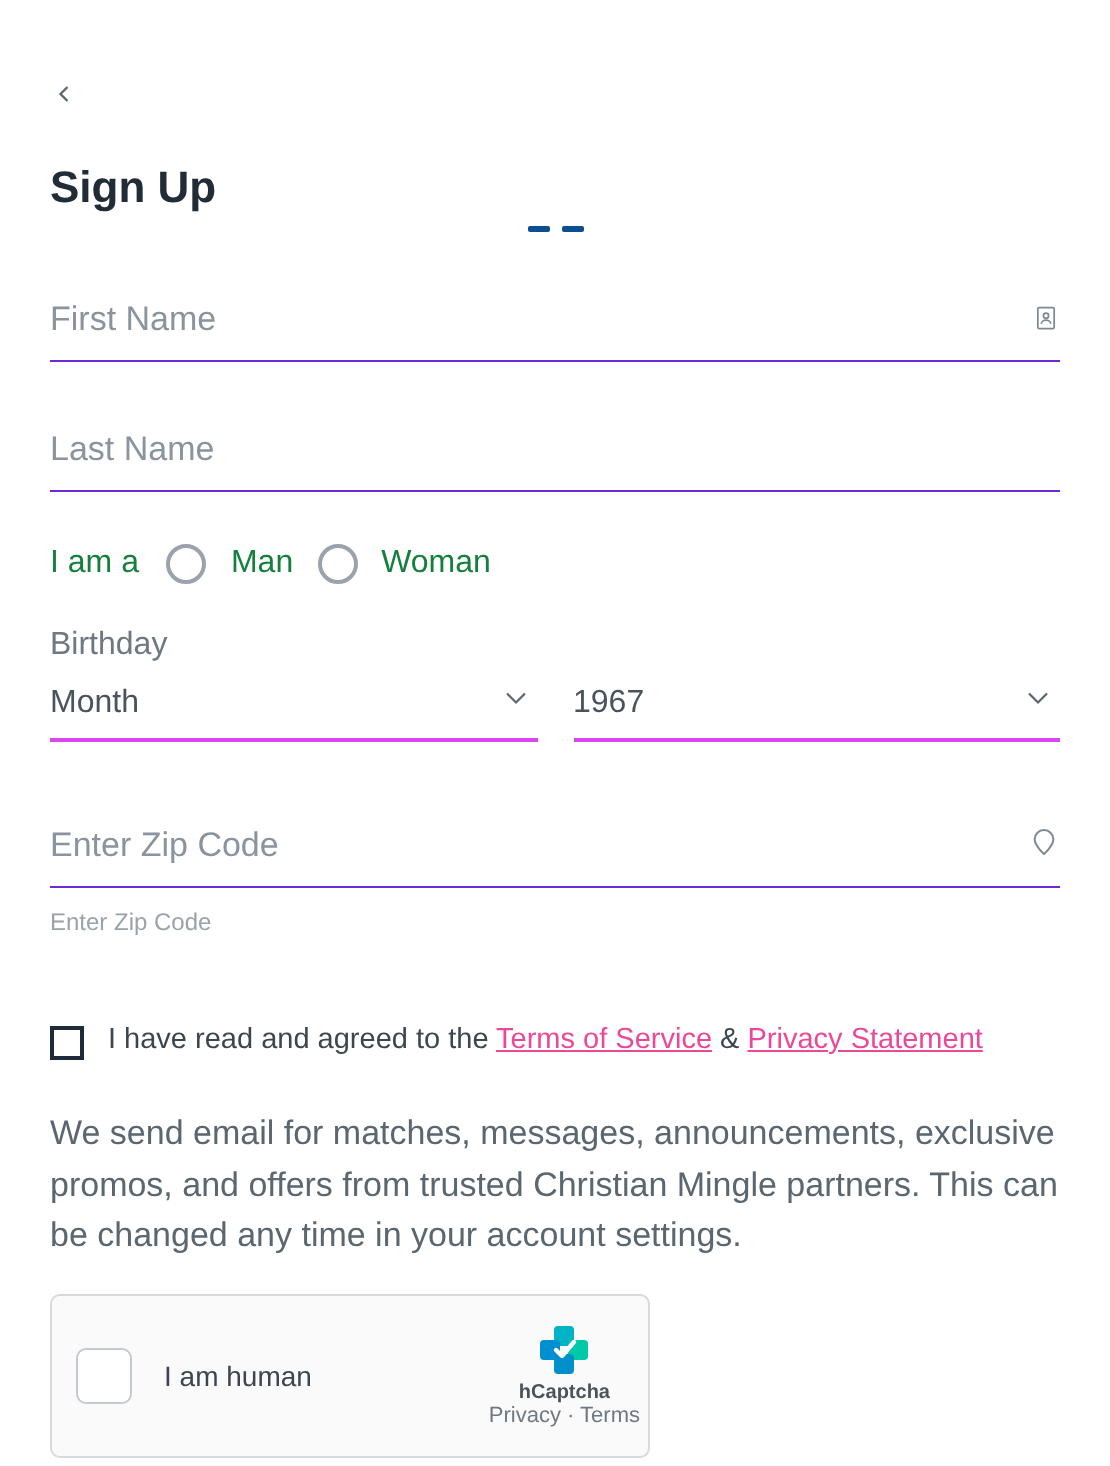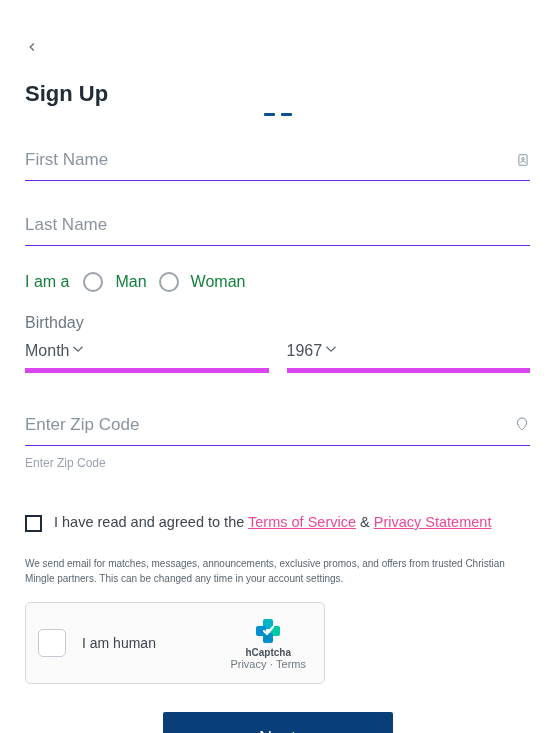--- a/index.html
+++ b/index.html
@@ -60,54 +60,54 @@
     width: 20px; height: 20px; border: 2px solid #9aa2ab; border-radius: 50%;
     display: inline-block; cursor: pointer;
   }
   .birthday-label {
     margin-top: 22px; font-size: 16px; color: #6e7881;
   }
   .selects-row {
     display: flex; gap: 18px; margin-top: 2px;
   }
   .select {
-    flex: 1; display: flex; justify-content: flex-start; align-items: center;
-    border-bottom: 5px solid #d946ef;
+    flex: 1; display: flex; justify-content: space-between; align-items: center;
+    border-bottom: 2px solid #d946ef;
     padding: 6px 2px 6px 0;
     font-size: 16px; color: #4a535c; cursor: pointer;
   }
   .select .chev { color: #5a6670; }
   .zip-field { margin-top: 38px; }
   .helper {
     font-size: 12px; color: #9aa2ab; margin-top: 10px;
   }
   .terms-row {
     display: flex; align-items: flex-start; gap: 12px;
     margin-top: 44px; font-size: 14.5px; color: #3d464f;
   }
   .checkbox {
     width: 17px; height: 17px; border: 2px solid #1f2a38; flex-shrink: 0;
     margin-top: 1px; cursor: pointer;
   }
   .terms-row a { color: #ec4899; text-decoration: underline; }
   .email-note {
-    margin-top: 24px; font-size: 10px; color: #5a6670; line-height: 1.5;
+    margin-top: 24px; font-size: 17px; color: #5a6670; line-height: 1.5;
   }
   .captcha {
     margin-top: 16px; border: 1px solid #d6dadf; border-radius: 5px;
     width: 300px; height: 82px; background: #fafafa;
     display: flex; align-items: center; padding: 0 12px; gap: 16px;
     position: relative;
   }
   .captcha-check {
     width: 28px; height: 28px; border: 1px solid #c4cad1; border-radius: 5px;
     background: #fff; cursor: pointer;
   }
   .captcha-label { font-size: 14px; color: #3d464f; }
-  .captcha-brand { position: absolute; right: 18px; text-align: center; }
+  .captcha-brand { position: absolute; right: 4px; text-align: center; }
   .captcha-logo {
     width: 28px; height: 28px; margin: 0 auto 2px auto;
   }
   .captcha-brand-text { font-size: 10px; font-weight: 700; color: #4a535c; }
   .captcha-links { font-size: 11px; color: #6e7881; }
   .next-btn {
     display: block; margin: 28px auto 0 auto;
     width: 230px; height: 52px; border: none;
     background: #0a3e78; color: #fff; font-size: 18px; font-weight: 500;
     cursor: pointer; border-radius: 2px;

